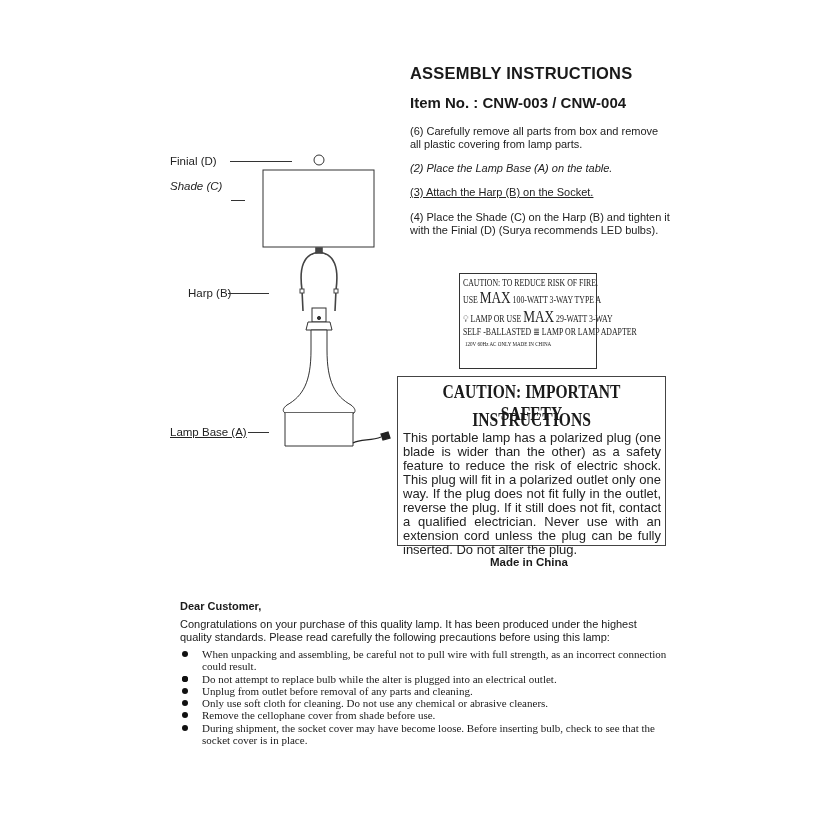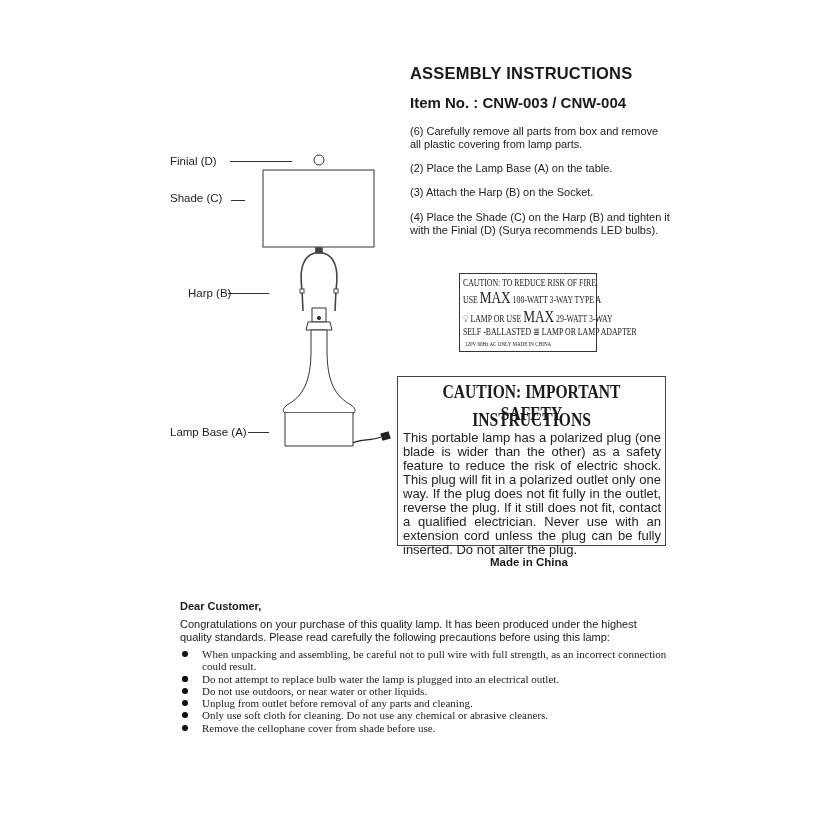--- a/index.html
+++ b/index.html
@@ -3,52 +3,52 @@
 <meta charset="utf-8">
 <style>
   html, body { margin: 0; padding: 0; background: #ffffff; }
   body { width: 840px; height: 840px; position: relative; overflow: hidden; font-family: "Liberation Sans", sans-serif; color: #1a1a1a; }
   .abs { position: absolute; }
   .title { left: 410px; top: 64px; font-size: 16.5px; font-weight: bold; letter-spacing: 0.2px; }
   .item-no { left: 410px; top: 94px; font-size: 15px; font-weight: bold; }
   .step { left: 410px; font-size: 11px; line-height: 12.5px; width: 260px; color: #222; }
   .label { font-size: 11.5px; color: #222; }
   .leader { position: absolute; height: 1px; background: #333; }
-  .warn-label { left: 459px; top: 273px; width: 138px; height: 79px; border: 1px solid #333; box-sizing: border-box; font-family: "Liberation Serif", serif; color: #222; }
+  .warn-label { left: 459px; top: 273px; width: 138px; height: 96px; border: 1px solid #333; box-sizing: border-box; font-family: "Liberation Serif", serif; color: #222; }
   .warn-label .ln { position: absolute; white-space: nowrap; font-size: 10px; transform-origin: left top; transform: scaleX(0.78); }
   .warn-label .max { font-size: 17px; }
   .warn-label .small { font-size: 6px; }
   .safety { left: 397px; top: 376px; width: 269px; height: 170px; border: 1px solid #444; box-sizing: border-box; padding-left: 20px; }
   .safety-h { position: absolute; left: 0; width: 100%; text-align: center; font-family: "Liberation Serif", serif; font-weight: bold; font-size: 19px; transform: scaleX(0.82); transform-origin: center; }
   .safety-body { position: absolute; left: 5px; top: 54px; width: 258px; font-size: 13px; line-height: 14px; text-align: justify; color: #222; }
   .made { left: 490px; top: 556px; font-size: 11.5px; font-weight: bold; }
   .dear { left: 180px; top: 600px; font-size: 11px; font-weight: bold; }
   .intro { left: 180px; top: 618px; width: 470px; font-size: 11px; line-height: 12.5px; }
   .bullets { left: 180px; top: 648px; width: 490px; margin: 0; padding: 0; list-style: none; font-size: 11px; line-height: 12.3px; font-family: Liberation Serif, serif; }
   .bullets li { position: relative; padding-left: 22px; }
   .bullets li .dot { position: absolute; left: 2px; top: 3px; width: 6px; height: 6px; border-radius: 50%; background: #111; }
 </style>
 </head>
 <body>
 
 <div class="abs title">ASSEMBLY INSTRUCTIONS</div>
 <div class="abs item-no">Item No. : CNW-003 / CNW-004</div>
 
 <div class="abs step" style="top:125px;">(6) Carefully remove all parts from box and remove all plastic covering from lamp parts.</div>
-<div class="abs step" style="top:162px;">(2) Place the Lamp Base (A) on the table.</div>
-<div class="abs step" style="top:186px;">(3) Attach the Harp (B) on the Socket.</div>
+<div class="abs step" style="top:162px;font-style:italic;">(2) Place the Lamp Base (A) on the table.</div>
+<div class="abs step" style="top:186px;text-decoration:underline;">(3) Attach the Harp (B) on the Socket.</div>
 <div class="abs step" style="top:211px;">(4) Place the Shade (C) on the Harp (B) and tighten it with the Finial (D) (Surya recommends LED bulbs).</div>
 
 <div class="abs label" style="left:170px; top:155px;">Finial (D)</div>
 <div class="leader" style="left:230px; top:161px; width:62px;"></div>
-<div class="abs label" style="left:170px; top:192px;">Shade (C)</div>
+<div class="abs label" style="left:170px; top:180px;font-style:italic;">Shade (C)</div>
 <div class="leader" style="left:231px; top:200px; width:14px;"></div>
 <div class="abs label" style="left:170px; top:287px;padding-left:18px;">Harp (B)</div>
 <div class="leader" style="left:228px; top:293px; width:41px;"></div>
-<div class="abs label" style="left:170px; top:426px;">Lamp Base (A)</div>
+<div class="abs label" style="left:170px; top:426px;text-decoration:underline;">Lamp Base (A)</div>
 <div class="leader" style="left:248px; top:432px; width:21px;"></div>
 
 <svg class="abs" style="left:255px; top:150px;" width="150" height="300" viewBox="0 0 150 300">
   <g>
     <circle cx="64" cy="10" r="5" fill="none" stroke="#333" stroke-width="1"></circle>
   </g>
   <g>
     <rect x="8" y="20" width="111" height="77" fill="#fff" stroke="#333" stroke-width="1"></rect>
   </g>
   <g fill="none" stroke="#444" stroke-width="1.6">
@@ -103,18 +103,18 @@
 </div>
 
 <div class="abs made">Made in China</div>
 
 <div class="abs dear">Dear Customer,</div>
 <div class="abs intro">Congratulations on your purchase of this quality lamp. It has been produced under the highest quality standards. Please read carefully the following precautions before using this lamp:</div>
 
 <ul class="abs bullets">
   <li><span class="dot"></span><span>When unpacking and assembling, be careful not to pull wire with full strength, as an incorrect connection could result.</span></li>
   <li><span class="dot"></span></li>
-  <li><span class="dot"></span><span>Do not attempt to replace bulb water the lamp is plugged into an electrical outlet.</span></li>
-  <li><span class="dot"></span><span>Do not use outdoors, or near water or other liquids.</span></li>
+  <li><span class="dot"></span><span>Do not attempt to replace bulb while the alter is plugged into an electrical outlet.</span></li>
   <li><span class="dot"></span><span>Unplug from outlet before removal of any parts and cleaning.</span></li>
   <li><span class="dot"></span><span>Only use soft cloth for cleaning. Do not use any chemical or abrasive cleaners.</span></li>
   <li><span class="dot"></span><span>Remove the cellophane cover from shade before use.</span></li>
+  <li><span class="dot"></span><span>During shipment, the socket cover may have become loose. Before inserting bulb, check to see that the socket cover is in place.</span></li>
 </ul>
 
 </body></html>

